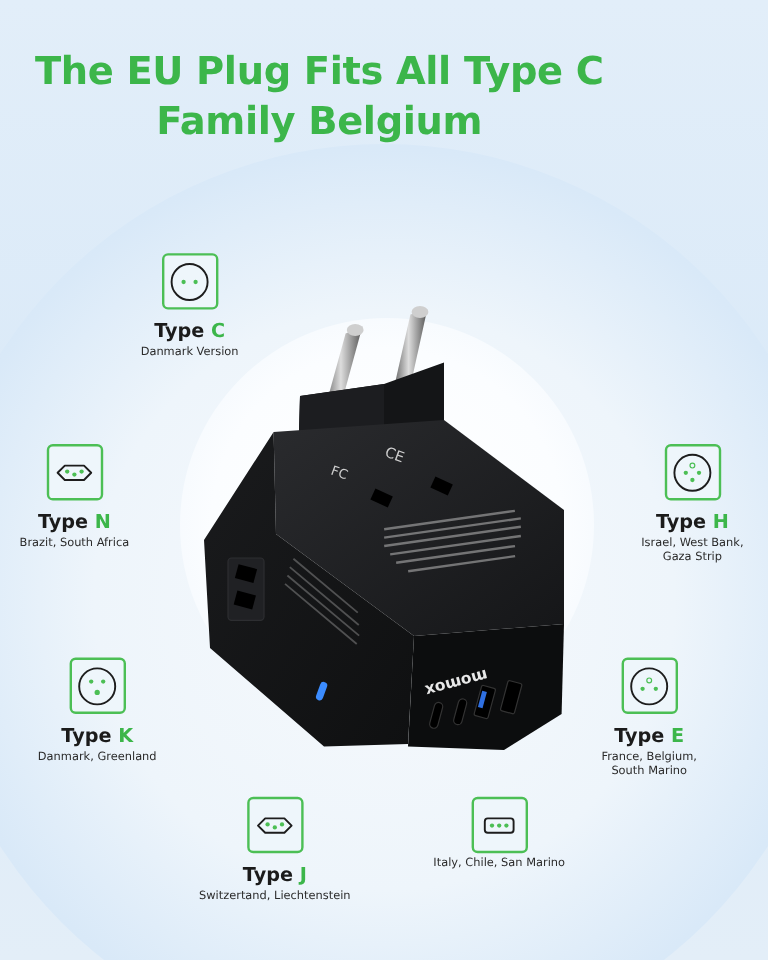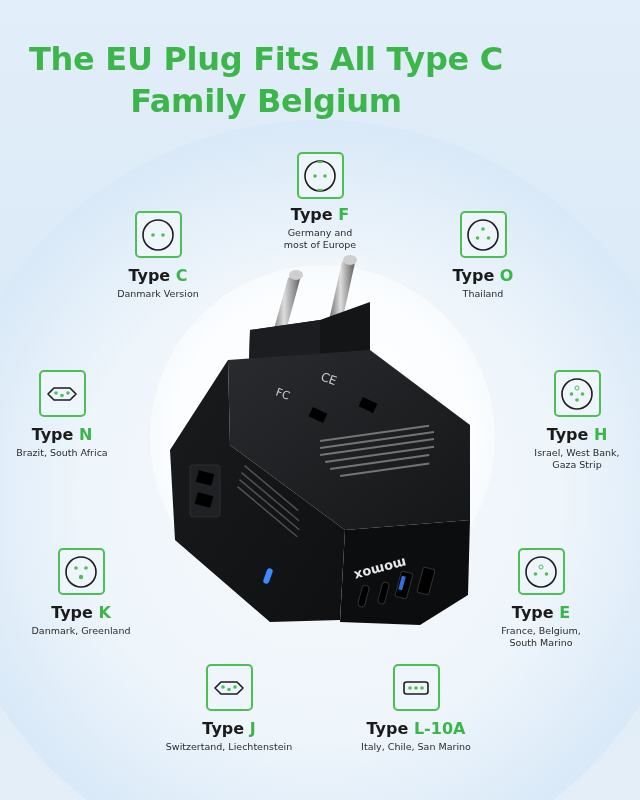--- a/index.html
+++ b/index.html
@@ -51,65 +51,35 @@
 
 <div class="canvas">
   <div class="ring-outer"></div>
   <div class="ring-inner"></div>
 
   <h1 class="title">
     <span>The EU Plug Fits All Type C</span>
     <span>Family Belgium</span>
   </h1>
 
-  <div class="socket" style="left:245px; top:152px;">
+
+  <div class="socket" style="left:83px; top:211px;">
     <div class="icon-box">
       <svg width="38" height="38" viewBox="0 0 38 38">
         <circle cx="19" cy="19" r="15" fill="none" stroke="#1d1d1d" stroke-width="1.6"></circle>
         <circle cx="14" cy="19" r="1.8" fill="#4cbf55"></circle>
           <circle cx="24" cy="19" r="1.8" fill="#4cbf55"></circle>
-        <rect x="16.5" y="4" width="5" height="2" fill="#4cbf55"></rect>
-          <rect x="16.5" y="32" width="5" height="2" fill="#4cbf55"></rect>
-      </svg>
-    </div>
-    <div class="type-line" style="margin-top:6px;"><span>Type </span><span class="letter">F</span></div>
-    <div class="desc">
-        <div>Germany and</div>
-        <div>most of Europe</div>
-      </div>
-  </div>
-
-  <div class="socket" style="left:83px; top:211px;">
-    <div class="icon-box">
-      <svg width="38" height="38" viewBox="0 0 38 38">
-        <circle cx="19" cy="19" r="15" fill="none" stroke="#1d1d1d" stroke-width="1.6"></circle>
-        <circle cx="14" cy="19" r="1.8" fill="#4cbf55"></circle>
-          <circle cx="24" cy="19" r="1.8" fill="#4cbf55"></circle>
       </svg>
     </div>
     <div class="type-line"><span>Type </span><span class="letter">C</span></div>
     <div class="desc">
         <div>Danmark Version</div>
       </div>
   </div>
 
-  <div class="socket" style="left:408px; top:211px;">
-    <div class="icon-box">
-      <svg width="38" height="38" viewBox="0 0 38 38">
-        <circle cx="19" cy="19" r="15" fill="none" stroke="#1d1d1d" stroke-width="1.6"></circle>
-        <circle cx="19" cy="13" r="1.8" fill="#4cbf55"></circle>
-        <circle cx="13.5" cy="22" r="1.8" fill="#4cbf55"></circle>
-          <circle cx="24.5" cy="22" r="1.8" fill="#4cbf55"></circle>
-      </svg>
-    </div>
-    <div class="type-line"><span>Type </span><span class="letter">O</span></div>
-    <div class="desc">
-        <div>Thailand</div>
-      </div>
-  </div>
 
   <div class="socket" style="left:-13px; top:370px;">
     <div class="icon-box">
       <svg width="38" height="38" viewBox="0 0 38 38">
         <polygon points="5,19 11,13 27,13 33,19 27,25 11,25" fill="none" stroke="#1d1d1d" stroke-width="1.6" stroke-linejoin="round"></polygon>
         <circle cx="13" cy="18" r="1.8" fill="#4cbf55"></circle>
           <circle cx="19" cy="20.5" r="1.8" fill="#4cbf55"></circle>
           <circle cx="25" cy="18" r="1.8" fill="#4cbf55"></circle>
       </svg>
     </div>
@@ -184,21 +154,20 @@
 
   <div class="socket" style="left:341px; top:664px; width:150px;">
     <div class="icon-box">
       <svg width="38" height="38" viewBox="0 0 38 38">
         <rect x="7" y="13" width="24" height="12" rx="2.5" fill="none" stroke="#1d1d1d" stroke-width="1.6"></rect>
         <circle cx="13" cy="19" r="1.8" fill="#4cbf55"></circle>
           <circle cx="19" cy="19" r="1.8" fill="#4cbf55"></circle>
           <circle cx="25" cy="19" r="1.8" fill="#4cbf55"></circle>
       </svg>
     </div>
-    <div class="type-line"><span>Type </span><span class="letter">L-10A</span></div>
     <div class="desc">
         <div>Italy, Chile, San Marino</div>
       </div>
   </div>
 
   <svg class="product" viewBox="0 0 300 380">
     <defs>
       <linearGradient id="pinGrad" x1="0" x2="1">
         <stop offset="0" stop-color="#444"></stop>
           <stop offset="0.5" stop-color="#ddd"></stop>

